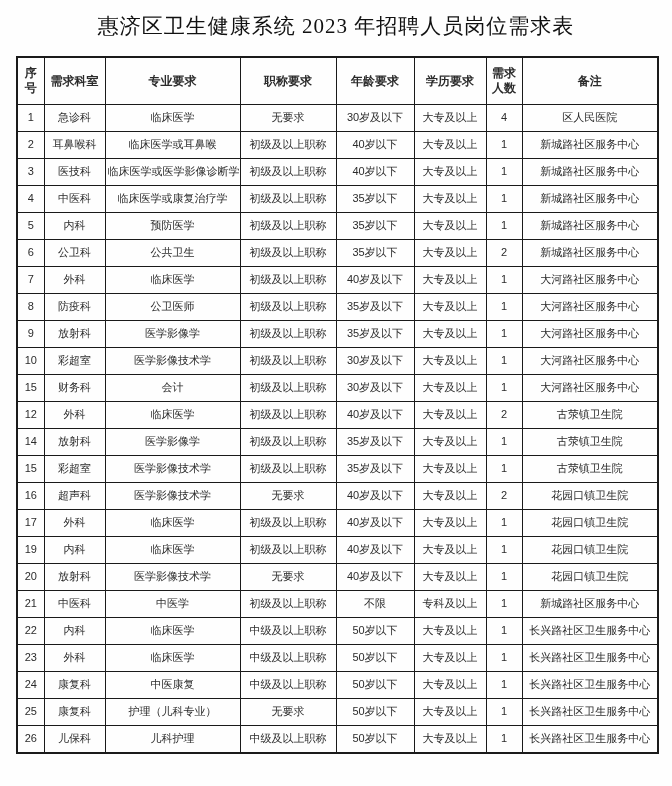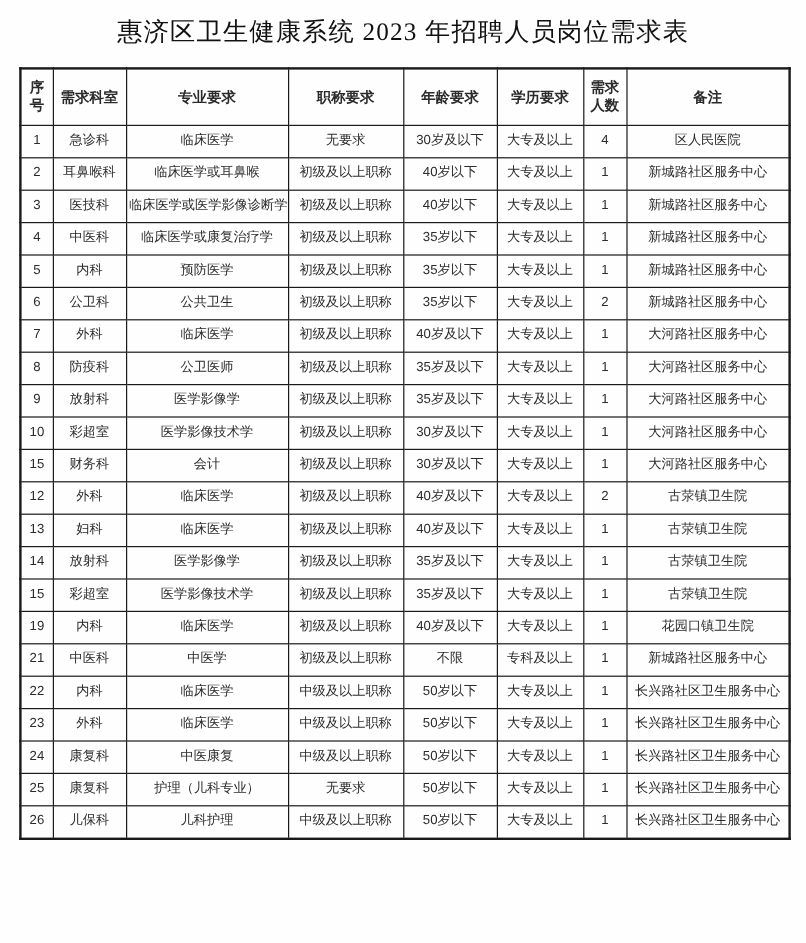--- a/index.html
+++ b/index.html
@@ -211,54 +211,74 @@
           <td>12</td>
           <td>外科</td>
           <td>临床医学</td>
           <td>初级及以上职称</td>
           <td>40岁及以下</td>
           <td>大专及以上</td>
           <td>2</td>
           <td>古荥镇卫生院</td>
         </tr>
         <tr>
-          <td>13</td>
-          <td>妇科</td>
-          <td>临床医学</td>
-          <td>初级及以上职称</td>
-          <td>40岁及以下</td>
-          <td>大专及以上</td>
-          <td>1</td>
-          <td>古荥镇卫生院</td>
-        </tr>
-        <tr>
           <td>14</td>
           <td>放射科</td>
           <td>医学影像学</td>
           <td>初级及以上职称</td>
           <td>35岁及以下</td>
           <td>大专及以上</td>
           <td>1</td>
           <td>古荥镇卫生院</td>
         </tr>
         <tr>
           <td>15</td>
           <td>彩超室</td>
           <td>医学影像技术学</td>
           <td>初级及以上职称</td>
           <td>35岁及以下</td>
           <td>大专及以上</td>
           <td>1</td>
           <td>古荥镇卫生院</td>
         </tr>
         <tr>
+          <td>16</td>
+          <td>超声科</td>
+          <td>医学影像技术学</td>
+          <td>无要求</td>
+          <td>40岁及以下</td>
+          <td>大专及以上</td>
+          <td>2</td>
+          <td>花园口镇卫生院</td>
+        </tr>
+        <tr>
+          <td>17</td>
+          <td>外科</td>
+          <td>临床医学</td>
+          <td>初级及以上职称</td>
+          <td>40岁及以下</td>
+          <td>大专及以上</td>
+          <td>1</td>
+          <td>花园口镇卫生院</td>
+        </tr>
+        <tr>
           <td>19</td>
           <td>内科</td>
           <td>临床医学</td>
           <td>初级及以上职称</td>
+          <td>40岁及以下</td>
+          <td>大专及以上</td>
+          <td>1</td>
+          <td>花园口镇卫生院</td>
+        </tr>
+        <tr>
+          <td>20</td>
+          <td>放射科</td>
+          <td>医学影像技术学</td>
+          <td>无要求</td>
           <td>40岁及以下</td>
           <td>大专及以上</td>
           <td>1</td>
           <td>花园口镇卫生院</td>
         </tr>
         <tr>
           <td>21</td>
           <td>中医科</td>
           <td>中医学</td>
           <td>初级及以上职称</td>

